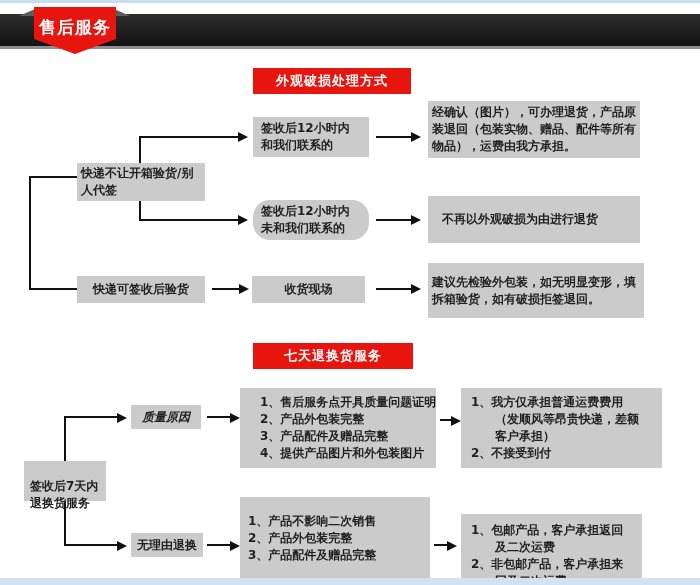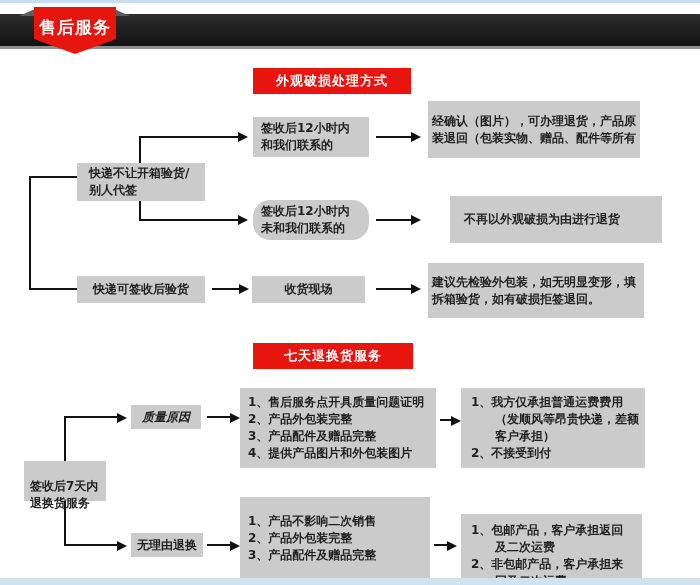--- a/index.html
+++ b/index.html
@@ -63,32 +63,33 @@
   <div class="ah" style="left:238px;top:215px;"></div>
   <div class="hl" style="left:376px;top:136px;width:36px;"></div>
   <div class="ah" style="left:411px;top:132px;"></div>
   <div class="hl" style="left:376px;top:219px;width:36px;"></div>
   <div class="ah" style="left:411px;top:215px;"></div>
   <div class="hl" style="left:212px;top:288px;width:28px;"></div>
   <div class="ah" style="left:239px;top:284px;"></div>
   <div class="hl" style="left:376px;top:288px;width:36px;"></div>
   <div class="ah" style="left:411px;top:284px;"></div>
 
-  <div class="box" style="left:77px;top:163px;width:128px;height:38px;padding:2px 12px;">快递不让开箱验货/别人代签</div>
+  <div class="box" style="left:77px;top:163px;width:128px;height:38px;padding:2px 4px;">快递不让开箱验货/别人代签</div>
   <div class="box center" style="left:77px;top:276px;width:128px;height:27px;">快递可签收后验货</div>
   <div class="box" style="left:253px;top:117px;width:116px;height:40px;padding:3px 8px;">签收后12小时内和我们联系的</div>
   <div class="box" style="left:253px;top:200px;width:116px;height:40px;padding:3px 8px;border-radius:17px;">签收后12小时内未和我们联系的</div>
   <div class="box center" style="left:252px;top:276px;width:113px;height:27px;">收货现场</div>
 
   <div class="box vcenter" style="left:428px;top:101px;width:212px;height:57px;padding:2px 4px;">
     <div class="ln">经确认（图片），可办理退货，产品原</div>
     <div class="ln">装退回（包装实物、赠品、配件等所有</div>
+    <div class="ln">物品），运费由我方承担。</div>
   </div>
 
-  <div class="box vcenter" style="left:428px;top:196px;width:212px;height:47px;padding-left:14px;margin-left:22px;">不再以外观破损为由进行退货</div>
+  <div class="box vcenter" style="left:428px;top:196px;width:212px;height:47px;padding-left:14px;">不再以外观破损为由进行退货</div>
 
   <div class="box vcenter" style="left:428px;top:263px;width:216px;height:55px;padding:2px 4px;">
     <div class="ln">建议先检验外包装，如无明显变形，填</div>
     <div class="ln">拆箱验货，如有破损拒签退回。</div>
   </div>
 
   <div class="sec-title" style="left:253px;top:343px;width:160px;height:26px;">七天退换货服务</div>
 
   <div class="vl" style="left:64px;top:416px;height:130px;"></div>
   <div class="hl" style="left:64px;top:416px;width:54px;"></div>
@@ -101,28 +102,28 @@
   <div class="ah" style="left:451px;top:416px;"></div>
   <div class="hl" style="left:207px;top:544px;width:24px;"></div>
   <div class="ah" style="left:230px;top:541px;"></div>
   <div class="hl" style="left:434px;top:544px;width:14px;"></div>
   <div class="ah" style="left:447px;top:541px;"></div>
 
   <div class="box" style="left:24px;top:461px;width:82px;height:40px;padding:17px 6px;">签收后7天内退换货服务</div>
   <div class="box center" style="left:131px;top:405px;width:70px;height:24px;font-style:italic;">质量原因</div>
   <div class="box center" style="left:131px;top:533px;width:72px;height:24px;">无理由退换</div>
 
-  <div class="box vcenter" style="left:240px;top:388px;width:196px;height:80px;padding:4px 4px 4px 8px;">
+  <div class="box vcenter" style="left:240px;top:388px;width:196px;height:80px;padding:4px 4px 4px 20px;">
     <div class="ln">1、售后服务点开具质量问题证明</div>
     <div class="ln">2、产品外包装完整</div>
     <div class="ln">3、产品配件及赠品完整</div>
     <div class="ln">4、提供产品图片和外包装图片</div>
   </div>
 
-  <div class="box vcenter" style="left:461px;top:388px;width:184px;height:80px;padding:4px 4px 4px 10px;">
+  <div class="box vcenter" style="left:461px;top:388px;width:201px;height:80px;padding:4px 4px 4px 10px;">
     <div class="ln">1、我方仅承担普通运费费用</div>
     <div class="ln ind">（发顺风等昂贵快递，差额</div>
     <div class="ln ind">客户承担）</div>
     <div class="ln">2、不接受到付</div>
   </div>
 
   <div class="box vcenter" style="left:240px;top:497px;width:190px;height:83px;padding:4px 4px 4px 8px;">
     <div class="ln">1、产品不影响二次销售</div>
     <div class="ln">2、产品外包装完整</div>
     <div class="ln">3、产品配件及赠品完整</div>

